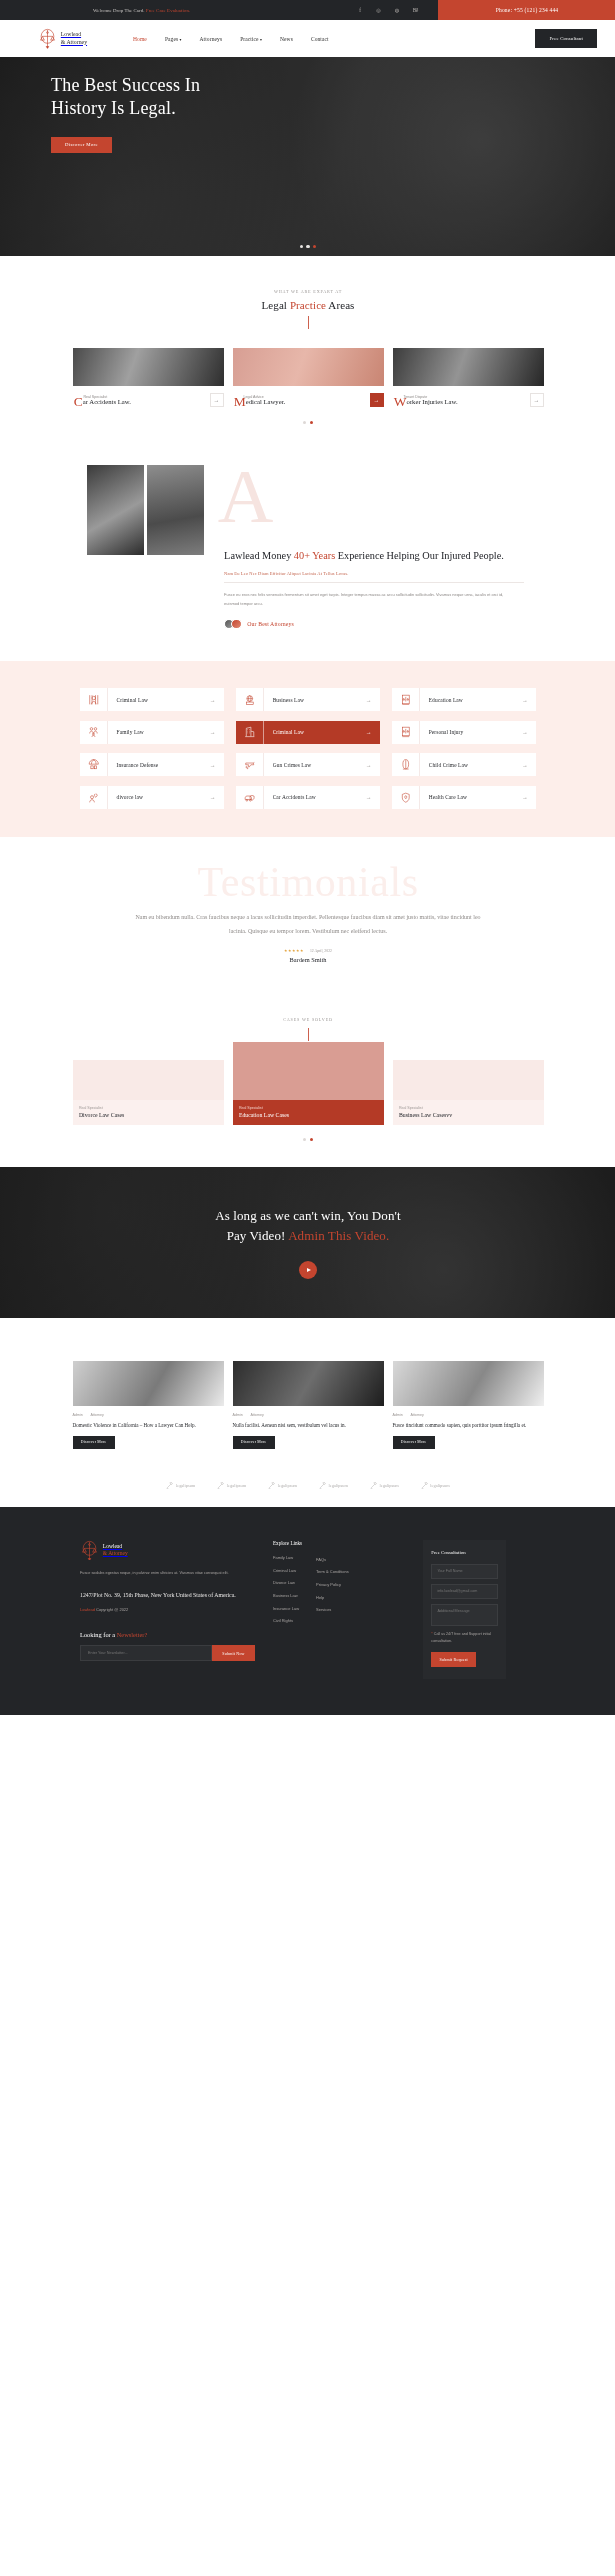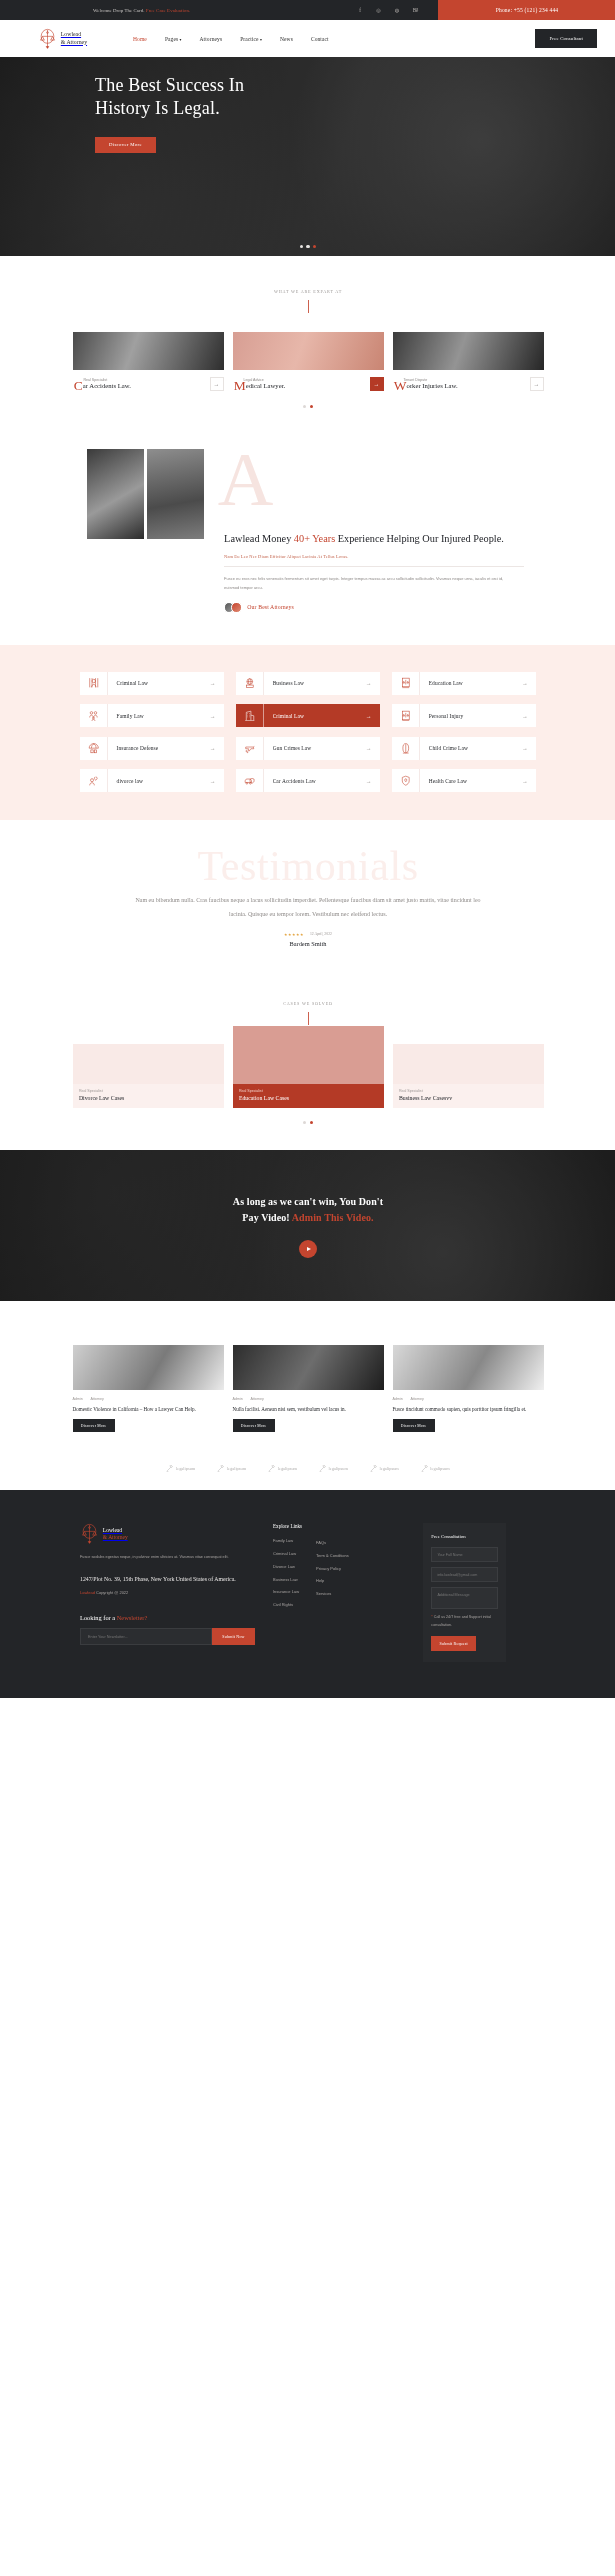--- a/index.html
+++ b/index.html
@@ -120,21 +120,21 @@
   }
   .hero-bg:after {
     content:"";
     position:absolute; inset:0;
     background: rgba(25,26,28,.55);
   }
   .hero-inner {
     position: relative;
     z-index: 2;
     padding-top: 16.7px;
-    padding-left: 95px;
+    padding-left: 51px;
   }
   .hero h1 {
     font-family: "Liberation Serif", serif;
     font-size: 18px;
     font-weight: 400;
     color: #fff;
     line-height: 1.32;
     letter-spacing: 0.2px;
   }
   .hero-btn {
@@ -426,22 +426,22 @@
     background:
       radial-gradient(circle at 72% 68%, rgba(160,155,150,.45) 0%, rgba(40,40,42,0) 42%),
       radial-gradient(circle at 18% 30%, rgba(120,118,116,.25) 0%, rgba(35,35,37,0) 45%),
       linear-gradient(100deg,#1c1d1f,#3a3b3d 45%,#222325);
     filter: grayscale(100%);
   }
   .videocta-bg:after{content:"";position:absolute;inset:0;background:rgba(24,25,27,.62);}
   .videocta-in { position:relative;z-index:2;text-align:center; }
   .videocta h2 {
     font-family:"Liberation Serif",serif;
-    font-weight:700;
-    font-size:10px;
+    font-weight:400;
+    font-size:13px;
     color:#fff;
     line-height:1.6;
     letter-spacing:0.1px;
   }
   .videocta h2 .hl { color:#c4452f; }
   .play {
     width:18px;height:18px;border-radius:50%;
     background:#c4452f;
     margin: 14px auto 0;
     display:flex;align-items:center;justify-content:center;
@@ -603,20 +603,23 @@
   <div class="hero-dots">
     <i></i>
     <i></i>
     <i class="on"></i>
   </div>
 </section>
 
 <section class="practice">
   <div class="sec-head">
     <div class="sec-sub">WHAT WE ARE EXPART AT</div>
+    <div class="sec-title">
+      <span>Legal </span><span class="hl">Practice</span><span> Areas</span>
+    </div>
     <div class="sec-rule"></div>
   </div>
   <div class="pcards">
     <div class="pcard">
       <div class="pcard-img"></div>
       <div class="pcard-body">
         <div class="pcard-txt">
           <div class="pcard-kicker">Real Specialist</div>
           <div class="pcard-name"><span class="cap">C</span><span>ar Accidents Law.</span></div>
         </div>

